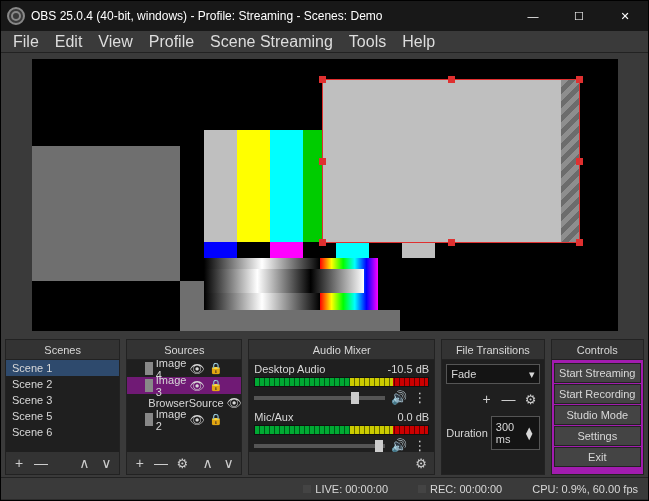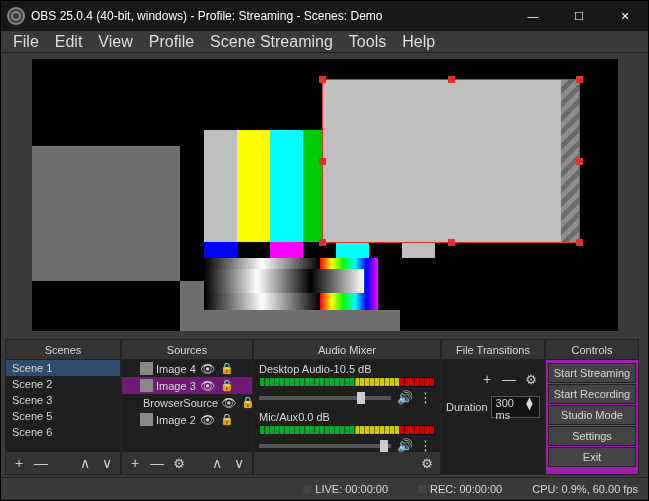--- a/index.html
+++ b/index.html
@@ -20,51 +20,51 @@
 .bars .toprow{height:112px;display:flex}
 .bars .toprow div{flex:1}
 .bars .midrow{height:16px;display:flex}
 .bars .midrow div{flex:1}
 .bars .botrow{height:52px;display:flex}
 .bars .botrow div{flex:1}
 .grad{position:absolute;left:172px;top:210px;width:160px;height:24px;background:linear-gradient(90deg,#000,#fff,#000,#fff)}
 .sel{position:absolute;left:290px;top:20px;width:258px;height:164px;border:1px solid #e03030;background:#bfbfbf}
 .hatch{position:absolute;right:0;top:0;width:18px;height:100%;background:repeating-linear-gradient(135deg,#8e8e8e 0 5px,#6c6c6c 5px 10px)}
 .handle{position:absolute;width:7px;height:7px;background:#e03030}
-.dock{height:140px;background:#3a3a3a;display:flex;gap:0;padding:2px 4px}
+.dock{height:140px;background:#3a3a3a;display:flex;gap:6px;padding:2px 4px}
 .panel{background:#3a3a3a;display:flex;flex-direction:column;border:1px solid #222}
 .panel-h{height:20px;text-align:center;font-size:11px;background:#333;border-bottom:1px solid #222;line-height:20px}
 .panel-b{flex:1;background:#1f1f1f;overflow:hidden}
 .panel-f{height:22px;background:#333;display:flex;align-items:center;padding:0 4px;gap:4px}
 .scenes{width:116px}
-.sources{width:132px}
+.sources{width:116px}
 .mixer{width:188px}
 .trans{width:104px}
 .controls{width:94px}
 .list-item{height:16px;line-height:16px;padding-left:6px;font-size:11px}
 .list-item.sel-row{background:#2e4a6d}
 .src-row{height:17px;display:flex;align-items:center;padding:0 18px;gap:3px}
 .src-row.sel-row{background:#701a75}
 .src-ic{width:13px;height:13px;background:#888;display:inline-block}
 .eye{margin-left:auto;font-size:12px}
 .lock{font-size:11px;margin-left:2px}
 .iconbtn{width:18px;height:18px;display:flex;align-items:center;justify-content:center;font-size:14px;color:#ccc}
 .mixer-ch{padding:3px 5px}
-.mixer-top{display:flex;font-size:10px}
+.mixer-top{display:flex;justify-content:space-between;font-size:10px}
 .meter{height:10px;margin-top:2px;background:linear-gradient(90deg,#0a3 0%,#0a3 55%,#cc0 55%,#cc0 80%,#c00 80%);position:relative;border:1px solid #111}
 .meter::after{content:"";position:absolute;inset:0;background:repeating-linear-gradient(90deg,transparent 0 4px,rgba(0,0,0,.5) 4px 5px)}
 .slider-row{display:flex;align-items:center;gap:6px;margin-top:3px}
 .slider{flex:1;height:4px;background:#555;position:relative}
 .slider .thumb{position:absolute;width:8px;height:12px;background:#ccc;top:-4px}
 .vol-ic{width:16px;font-size:13px}
 .trans-body{padding:4px}
 .combo{height:20px;background:#141414;border:1px solid #555;display:flex;align-items:center;padding:0 4px;justify-content:space-between;font-size:11px}
 .trans-row{display:flex;align-items:center;gap:4px;margin-top:6px}
 .trans-row2{display:flex;align-items:center;gap:3px;margin-top:8px;font-size:11px}
-.spin{flex:1;height:22px;background:#141414;border:1px solid #555;display:flex;padding:0 4px;justify-content:space-between}
+.spin{flex:1;height:34px;background:#141414;border:1px solid #555;display:flex;align-items:center;padding:0 4px;justify-content:space-between}
 .spin .arrows{display:flex;flex-direction:column;font-size:6px;line-height:6px}
 .ctrl-btn{height:20px;background:#444;border:1px solid #222;text-align:center;line-height:18px;margin:1px 2px;font-size:11px}
 .statusbar{height:22px;background:#3a3a3a;border-top:1px solid #222;display:flex;align-items:center;justify-content:flex-end;gap:30px;padding:0 10px;font-size:11px}
 .statusbar .sq{width:8px;height:8px;background:#444;display:inline-block;margin-right:4px}
 .gear{font-size:13px}
 </style>
 </head>
 <body>
 
 <div class="titlebar">
@@ -224,20 +224,24 @@
       </div>
     </div>
     <div class="panel-f" style="justify-content:flex-end">
       <div class="iconbtn gear">⚙</div>
     </div>
   </div>
 
   <div class="panel trans">
     <div class="panel-h">File Transitions</div>
     <div class="panel-b trans-body">
+      <div class="combo">
+          <span>Fade</span>
+          <span>▾</span>
+        </div>
       <div class="trans-row" style="justify-content:flex-end">
         <div class="iconbtn">+</div>
         <div class="iconbtn">—</div>
         <div class="iconbtn gear">⚙</div>
       </div>
       <div class="trans-row2">
         <span>Duration</span>
         <div class="spin">
           <span>300 ms</span>
           <span class="arrows">

